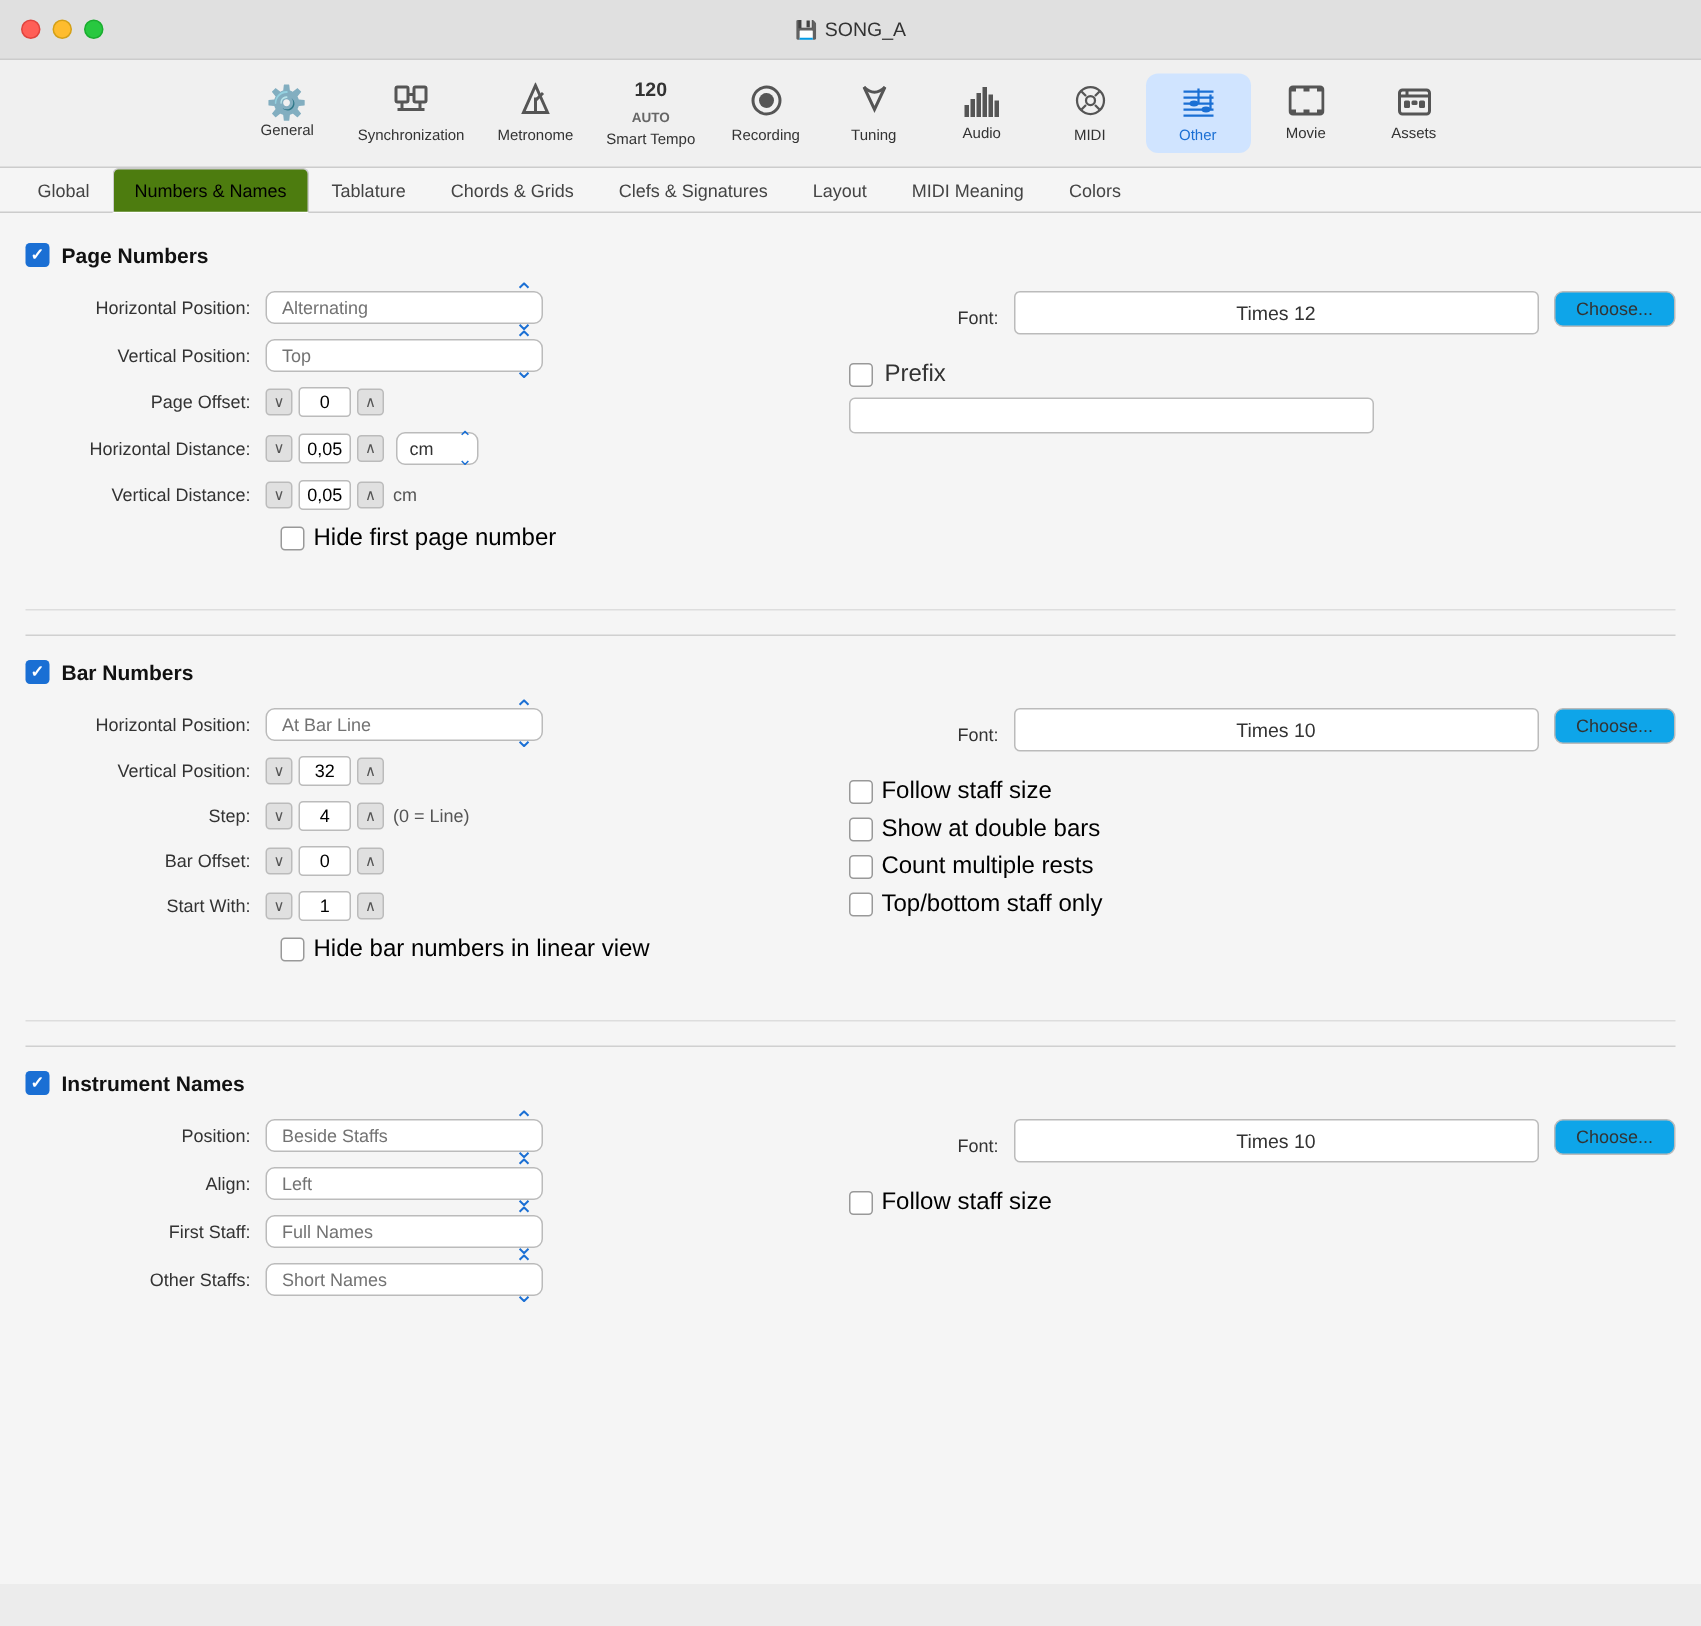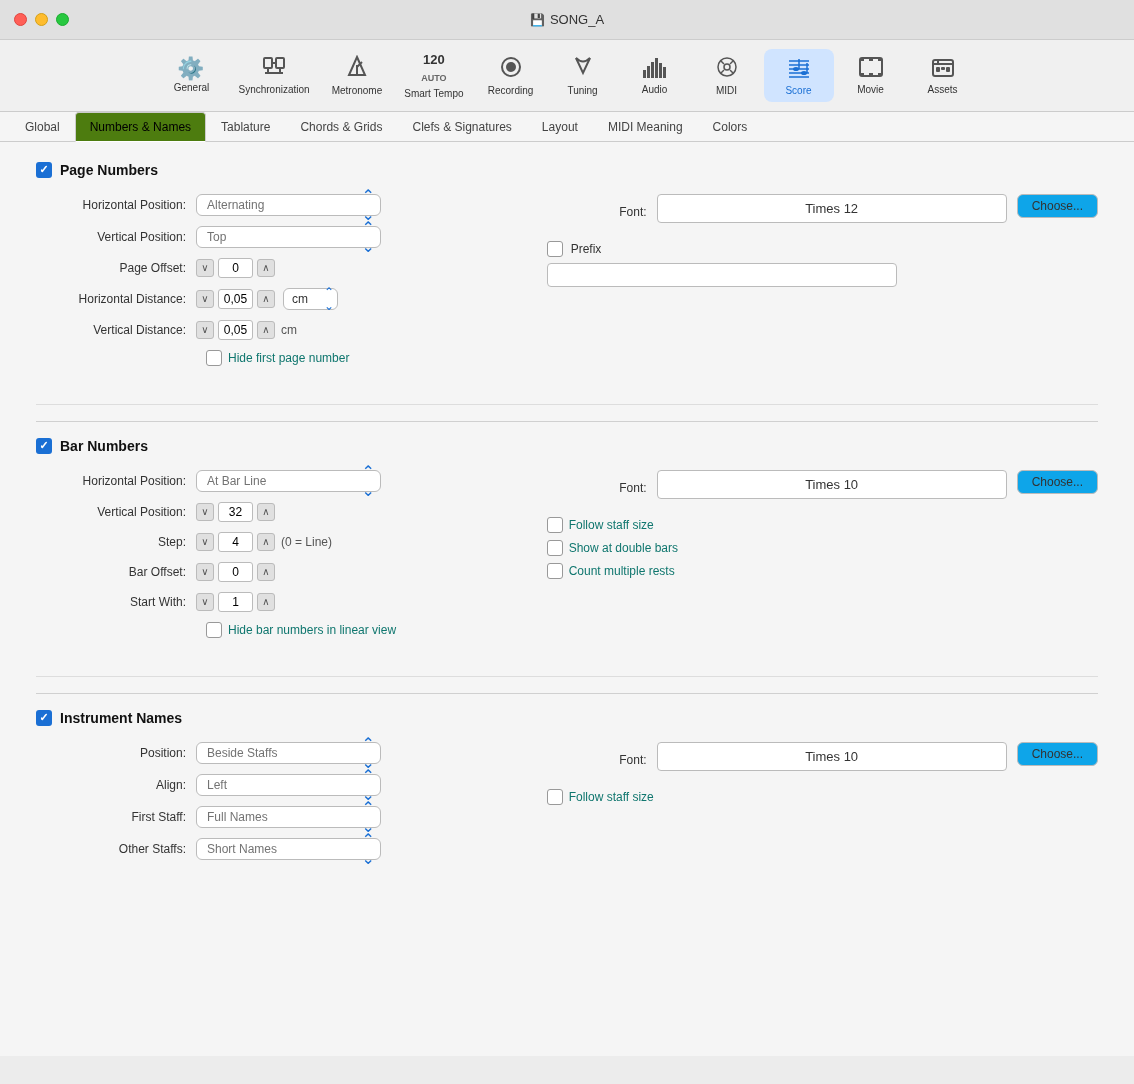--- a/index.html
+++ b/index.html
@@ -111,21 +111,21 @@
       background: #4d7c0f;
       border-color: #ccc;
       border-bottom: 1px solid #fff;
       margin-bottom: -1px;
       color: #000;
       font-weight: 500;
     }
 
     .main-content {
       background: #f5f5f5;
-      padding: 20px 36px;
+      padding: 20px 17px;
       overflow-y: auto;
       height: calc(1084px - 40px - 90px - 40px);
     }
 
     .section {
       background: #f5f5f5;
       margin-bottom: 10px;
       padding-bottom: 20px;
       border-bottom: 1px solid #ddd;
     }
@@ -270,22 +270,22 @@
       min-width: 55px;
     }
 
     .checkbox-row {
       display: flex;
       align-items: center;
       gap: 6px;
       margin-bottom: 8px;
     }
     .checkbox-row label {
-      font-size: 12px;
-      color: #0f766e;
+      font-size: 16px;
+      color: #000000;
     }
 
     .font-display {
       background: #fff;
       border: 1px solid #bbb;
       border-radius: 4px;
       padding: 6px 12px;
       font-size: 13px;
       color: #333;
       min-width: 350px;
@@ -453,21 +453,21 @@
         <line x1="3" y1="10" x2="23" y2="10" stroke="#1a6fd4" stroke-width="1.5"></line>
         <line x1="3" y1="14" x2="23" y2="14" stroke="#1a6fd4" stroke-width="1.5"></line>
         <line x1="3" y1="18" x2="23" y2="18" stroke="#1a6fd4" stroke-width="1.5"></line>
         <line x1="3" y1="22" x2="23" y2="22" stroke="#1a6fd4" stroke-width="1.5"></line>
         <ellipse cx="10" cy="14" rx="3" ry="2" fill="#1a6fd4"></ellipse>
         <line x1="13" y1="14" x2="13" y2="4" stroke="#1a6fd4" stroke-width="1.5"></line>
         <ellipse cx="18" cy="18" rx="3" ry="2" fill="#1a6fd4"></ellipse>
         <line x1="21" y1="18" x2="21" y2="8" stroke="#1a6fd4" stroke-width="1.5"></line>
       </svg>
     </span>
-    <span class="label">Score</span>
+    <span class="label">Other</span>
   </div>
 
   <div class="toolbar-item">
     <span class="icon">
       <svg width="24" height="22" viewBox="0 0 24 22">
         <rect x="1" y="2" width="22" height="18" rx="2" fill="none" stroke="#555" stroke-width="2"></rect>
         <rect x="1" y="2" width="4" height="3" fill="#555"></rect>
         <rect x="19" y="2" width="4" height="3" fill="#555"></rect>
         <rect x="1" y="17" width="4" height="3" fill="#555"></rect>
         <rect x="19" y="17" width="4" height="3" fill="#555"></rect>
@@ -587,21 +587,21 @@
           <div class="font-area">
             <div class="font-fields">
               <div class="font-display">Times 12</div>
             </div>
             <button class="choose-btn">Choose...</button>
           </div>
         </div>
 
         <div class="prefix-row" style="margin-left:10px; margin-top:4px;">
           <div class="checkbox-empty"></div>
-          <label style="font-size:12px; color:#333; margin-right:6px;">Prefix</label>
+          <label style="font-size:16px; color:#333; margin-right:6px;">Prefix</label>
         </div>
         <div style="margin-left:10px; margin-top:4px;">
           <input type="text" class="prefix-input" value="" style="">
         </div>
       </div>
     </div>
   </div>
 
   <div class="section-separator"></div>
 
@@ -687,20 +687,24 @@
             <label>Follow staff size</label>
           </div>
           <div class="checkbox-row">
             <div class="checkbox-empty"></div>
             <label>Show at double bars</label>
           </div>
           <div class="checkbox-row">
             <div class="checkbox-empty"></div>
             <label>Count multiple rests</label>
           </div>
+          <div class="checkbox-row">
+            <div class="checkbox-empty"></div>
+            <label>Top/bottom staff only</label>
+          </div>
         </div>
       </div>
     </div>
   </div>
 
   <div class="section-separator"></div>
 
   <div class="section">
     <div class="section-header">
       <div class="checkbox-blue"></div>

